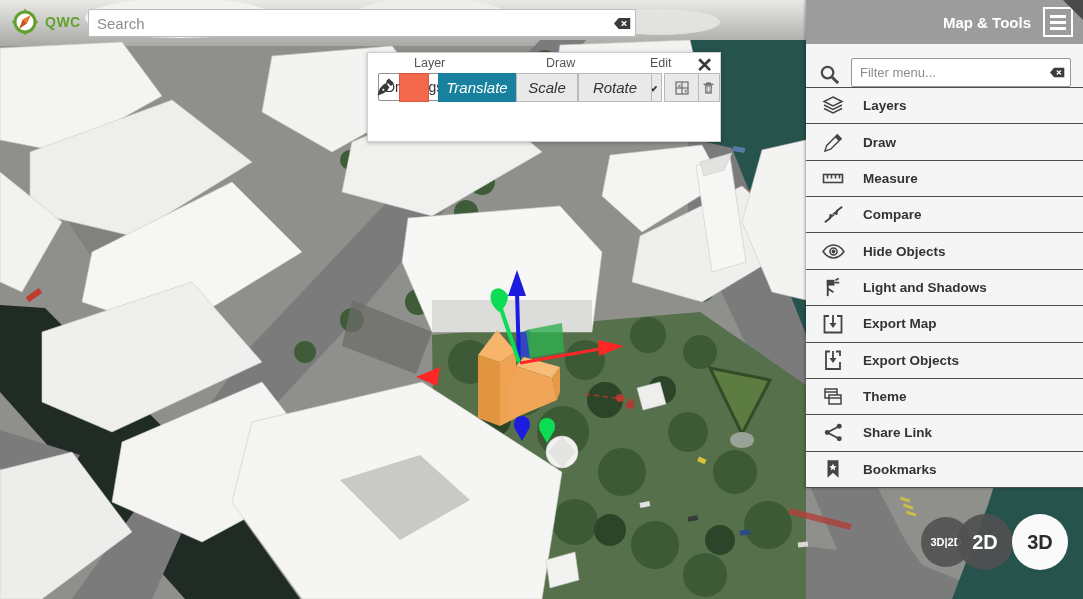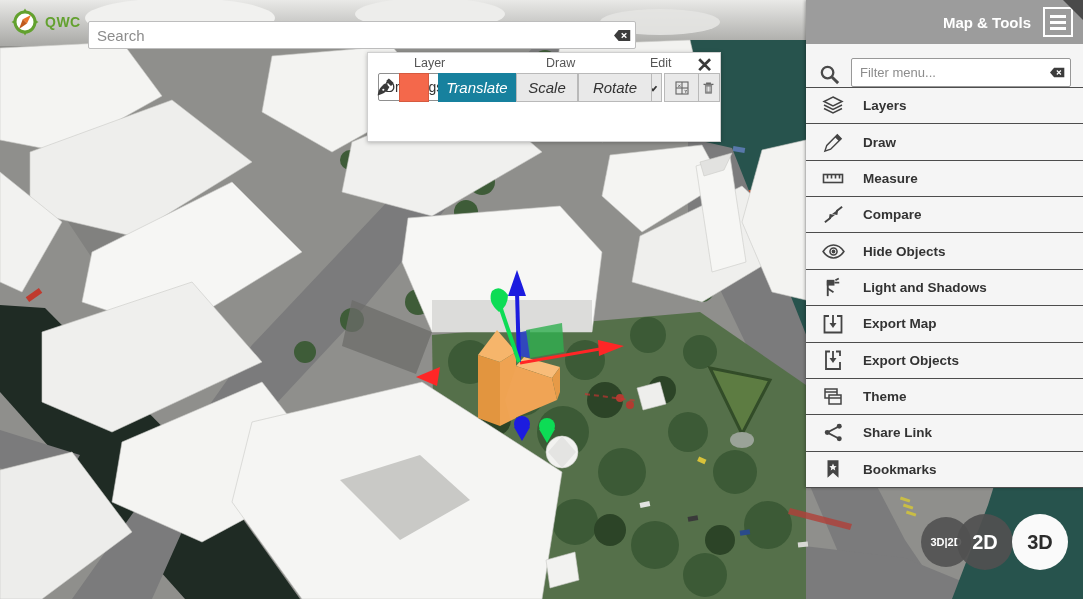--- a/index.html
+++ b/index.html
@@ -4,21 +4,21 @@
 <style>
   html,body{margin:0;padding:0;width:1083px;height:599px;overflow:hidden;
     font-family:"Liberation Sans", sans-serif;background:#8f8f8c;}
   .stage{position:relative;width:1083px;height:599px;overflow:hidden;}
   svg{display:block;}
   .map{position:absolute;left:0;top:0;cursor:grab;}
 
   
   .logo{position:absolute;left:10px;top:7px;display:flex;align-items:center;gap:5px;}
   .logo-text{color:#63a12f;font-weight:bold;font-size:14px;letter-spacing:.5px;}
-  .searchbox{position:absolute;left:88px;top:21px;width:548px;height:28px;background:#fff;
+  .searchbox{position:absolute;left:88px;top:9px;width:548px;height:28px;background:#fff;
     border:1px solid #bdbdbd;border-radius:2px;display:flex;align-items:center;box-sizing:border-box;}
   .searchbox input{flex:1;border:none;outline:none;font-size:15px;color:#333;padding:0 8px;
     font-family:"Liberation Sans", sans-serif;background:transparent;}
   .searchbox input::placeholder{color:#8c8c8c;}
   .clear-btn{width:26px;height:100%;display:flex;align-items:center;justify-content:center;cursor:pointer;}
 
   
   .edit-toolbar{position:absolute;left:367px;top:52px;width:352px;height:88px;background:#fff;
     border:1px solid #d0d0d0;box-shadow:0 1px 4px rgba(0,0,0,.25);}
   .tb-label{position:absolute;top:3px;font-size:12.5px;color:#555;}

